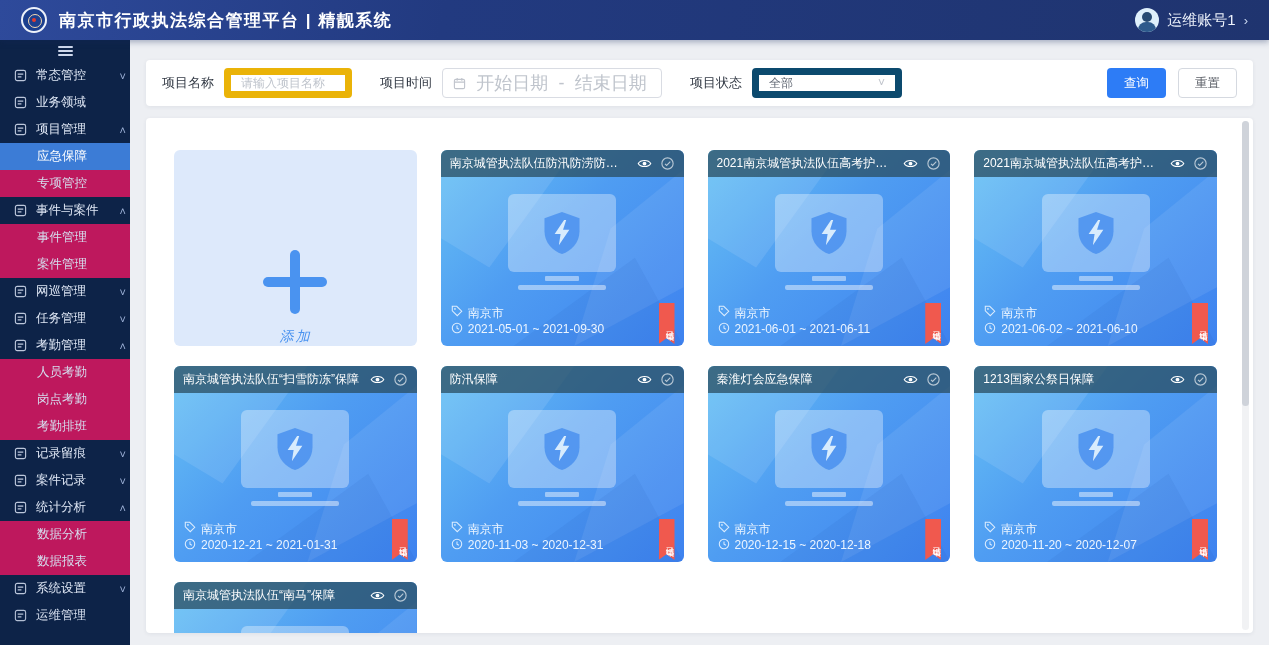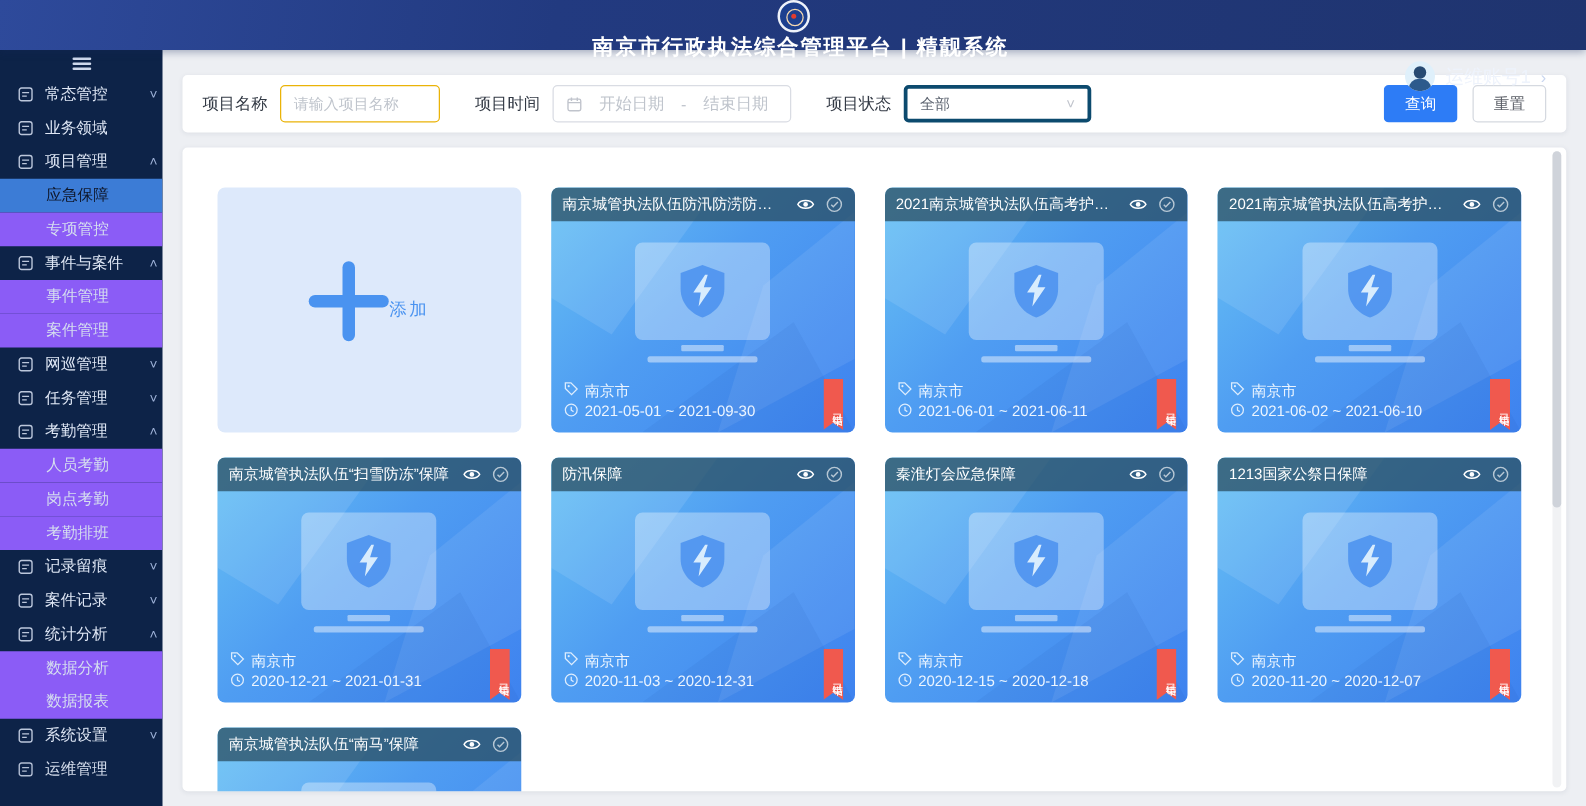--- a/index.html
+++ b/index.html
@@ -2,22 +2,22 @@
 <html><head>
 <meta charset="utf-8">
 <style>
   * { margin:0; padding:0; box-sizing:border-box; }
   html,body { width:1269px; height:645px; overflow:hidden;
     font-family:"Liberation Sans","DejaVu Sans",sans-serif; background:#edeff3; }
 
   
   .header { position:absolute; left:0; top:0; width:1269px; height:40px;
     background:linear-gradient(100deg,#2e4a9b 0%,#223a80 35%,#1f346f 100%);
-    display:flex; align-items:center; padding:0 32px; z-index:30;
-    box-shadow:0 2px 6px rgba(20,40,90,.35);flex-direction:column; }
+    display:flex; align-items:center; padding:0 21px; z-index:30;
+    box-shadow:0 2px 6px rgba(20,40,90,.35); }
   .logo { width:26px; height:26px; border-radius:50%; background:#1c3f8f;
     border:2px solid #eef2fa; position:relative; flex:0 0 auto; }
   .logo::before { content:""; position:absolute; left:5px; top:5px; width:12px; height:12px;
     border-radius:50%; border:1.5px solid #f5d9b0; }
   .logo::after { content:""; position:absolute; left:9px; top:9px; width:4px; height:4px;
     border-radius:50%; background:#e23c2e; }
   .header-title { color:#fff; font-size:17px; font-weight:bold; letter-spacing:1.5px; margin-left:12px; }
   .header-right { margin-left:auto; display:flex; align-items:center; gap:8px; cursor:pointer; }
   .avatar { width:24px; height:24px; border-radius:50%; background:#dff0fb; position:relative; overflow:hidden; }
   .avatar::before { content:""; position:absolute; left:7px; top:4px; width:10px; height:10px;
@@ -31,42 +31,42 @@
   .sidebar { position:absolute; left:0; top:40px; width:130px; height:605px;
     background:#0d2348; z-index:20; overflow:hidden; }
   .collapse-row { height:22px; display:flex; align-items:center; justify-content:center; cursor:pointer; }
   .hamburger { width:15px; }
   .hamburger span { display:block; height:2px; background:#cfd9ec; margin:2px 0; border-radius:1px; }
   .menu-item { height:27px; display:flex; align-items:center; padding:0 4px 0 14px;
     color:#dfe7f5; font-size:12.5px; cursor:pointer; white-space:nowrap; }
   .menu-item .mi-icon { width:13px; height:13px; margin-right:9px; flex:0 0 auto; opacity:.9; }
   .menu-item .mi-label { flex:1 1 auto; overflow:hidden; }
   .menu-item .mi-chevron { font-size:11px; color:#9fb3d9; margin-left:4px; }
-  .menu-item.sub { padding-left:37px; background:#8b5cf6; color:#d5deef; }
-  .menu-item.sub.active { background:#3c7cd6; color:#0f172a; }
+  .menu-item.sub { padding-left:37px; background:#be185d; color:#d5deef; }
+  .menu-item.sub.active { background:#3c7cd6; color:#ffffff; }
   .menu-item.partial { opacity:.95; }
 
   
   .content { position:absolute; left:130px; top:40px; right:0; bottom:0; background:#edeff3; }
 
   .filter-panel { position:absolute; left:16px; right:16px; top:20px; height:46px;
     background:#fff; border-radius:4px; box-shadow:0 1px 4px rgba(30,40,70,.07);
     display:flex; align-items:center; padding:0 16px;justify-content:flex-end; }
   .f-label { font-size:13px; color:#333a45; font-weight:500; margin-right:10px; white-space:nowrap; }
-  .f-input { width:128px; height:30px; border:1px solid #eab308; border-radius:4px;
+  .f-input { width:128px; height:30px; border:7px solid #eab308; border-radius:4px;
     font-size:12px; color:#5f6672; padding:0 10px; outline:none;
     font-family:"Liberation Sans","DejaVu Sans",sans-serif; }
   .f-input::placeholder { color:#bfc4cc; }
   .gap-lg { width:28px; flex:0 0 auto; }
-  .date-range { width:191px; height:30px; border:1px solid #d9dce3; border-radius:4px;
-    display:flex; align-items:center; padding:0 10px; gap:6px; color:#bfc4cc; font-size:13px; }
+  .date-range { width:220px; height:30px; border:1px solid #d9dce3; border-radius:4px;
+    display:flex; align-items:center; padding:0 10px; gap:6px; color:#bfc4cc; font-size:18px; }
   .date-range .d-ph { flex:1; text-align:center; white-space:nowrap; }
   .date-sep { color:#bfc4cc; }
   .cal-icon { width:13px; height:13px; flex:0 0 auto; }
-  .f-select { width:150px; height:30px; border:3px solid #0c4a6e; border-radius:4px;
+  .f-select { width:150px; height:30px; border:7px solid #0c4a6e; border-radius:4px;
     display:flex; align-items:center; padding:0 10px; font-size:12px; color:#5f6672; cursor:pointer; }
   .f-select .sel-chevron { margin-left:auto; color:#c0c4cc; font-size:12px; }
   .f-buttons { margin-left:auto; display:flex; gap:12px; }
   .btn { height:30px; padding:0 16px; border-radius:4px; font-size:12.5px; cursor:pointer;
     display:flex; align-items:center; border:1px solid transparent;
     font-family:"Liberation Sans","DejaVu Sans",sans-serif; }
   .btn-primary { background:#2d7cf6; color:#fff; }
   .btn-plain { background:#fff; color:#5a5e66; border-color:#d5d9e0; }
 
   .main-panel { position:absolute; left:16px; right:16px; top:78px; bottom:12px;
@@ -74,22 +74,22 @@
   .card-grid { position:absolute; left:28px; right:36px; top:32px; bottom:0;
     display:grid; grid-template-columns:repeat(4,1fr); grid-auto-rows:196px; gap:20px 24px; }
 
   
   .scrollbar { position:absolute; right:4px; top:3px; bottom:3px; width:7px;
     background:#f1f2f4; border-radius:4px; }
   .scroll-thumb { position:absolute; left:0; right:0; top:0; height:56%;
     background:#cfd3da; border-radius:4px; cursor:pointer; }
 
   
-  .add-card { background:#dde9fb; border-radius:6px; display:flex; 
-    align-items:center; justify-content:center; cursor:pointer; }
+  .add-card { background:#dde9fb; border-radius:6px; display:flex; flex-direction:column;
+    align-items:center; justify-content:flex-end; cursor:pointer;font-style:italic; }
   .plus { position:relative; width:64px; height:64px; margin-bottom:14px; }
   .plus::before { content:""; position:absolute; left:0; top:27px; width:64px; height:10px;
     border-radius:5px; background:#4a93f0; }
   .plus::after { content:""; position:absolute; left:27px; top:0; width:10px; height:64px;
     border-radius:5px; background:#4a93f0; }
   .add-label { color:#4a93f0; font-size:14px; letter-spacing:2px; }
 
   
   .card { position:relative; border-radius:6px; overflow:hidden; cursor:pointer;
     background:linear-gradient(135deg,#68c2f4 0%,#4f9df2 45%,#3e82ef 100%); }

